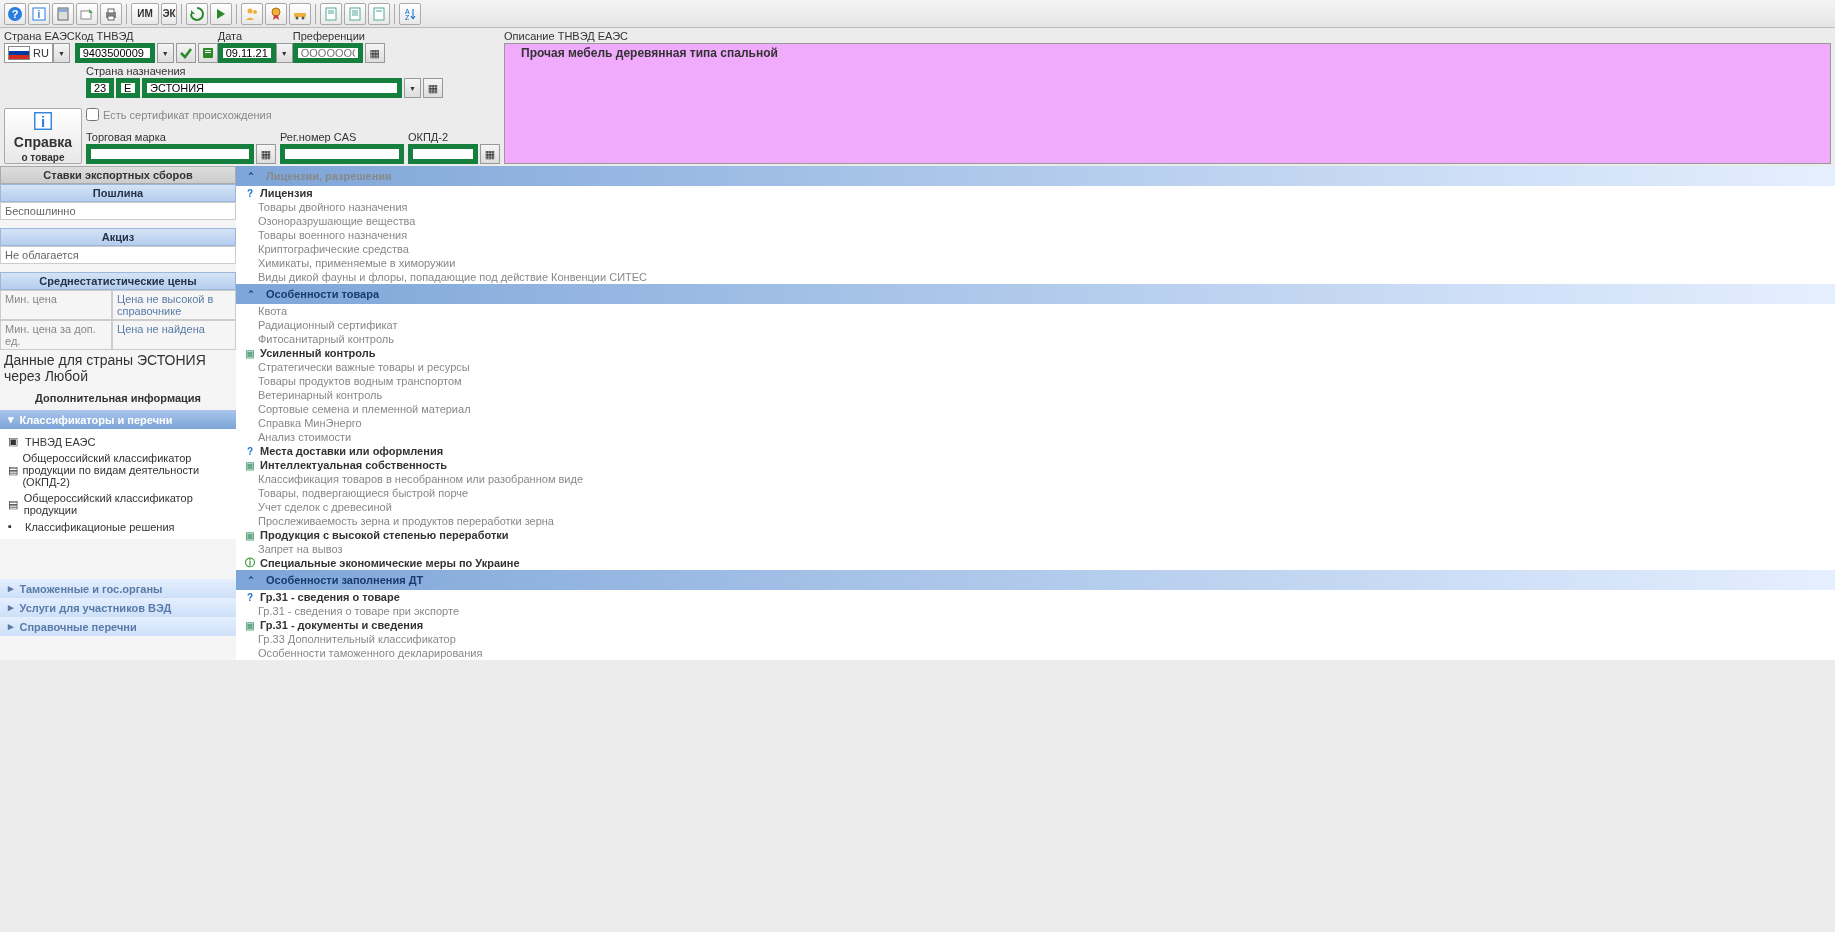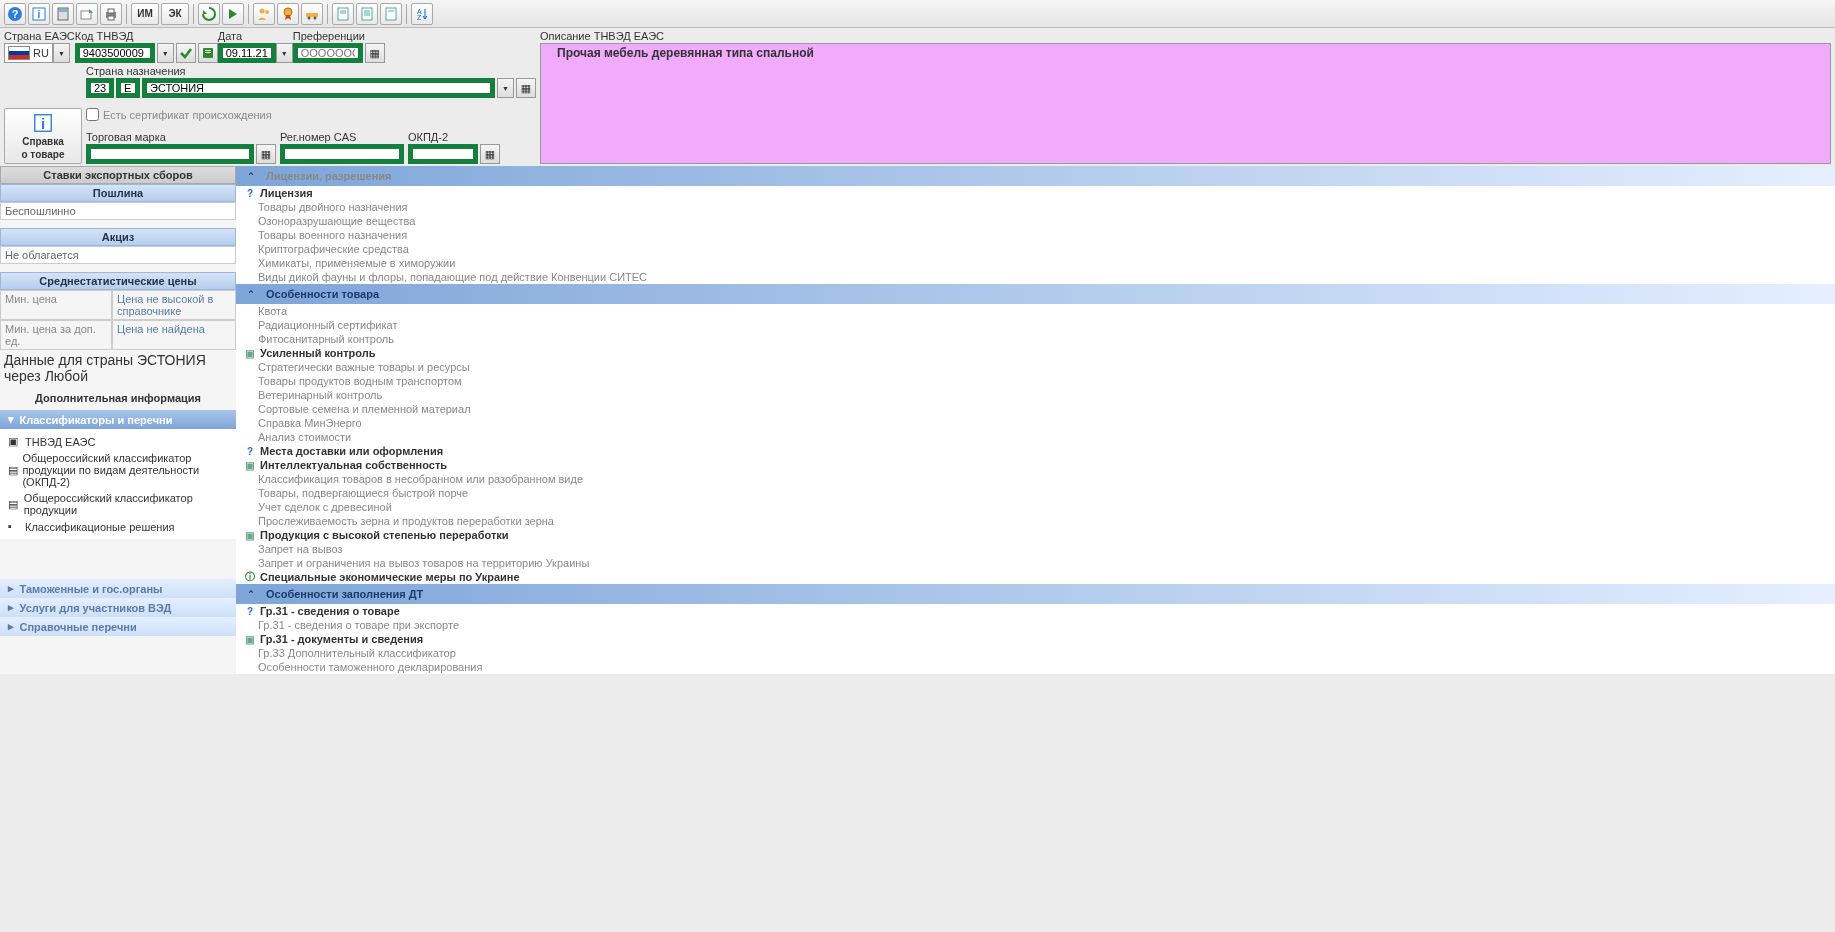--- a/index.html
+++ b/index.html
@@ -77,21 +77,21 @@
       <svg class="svg-ic" viewBox="0 0 16 16">
         <rect x="3" y="6" width="10" height="6" fill="#888"></rect>
         <rect x="5" y="3" width="6" height="4" fill="#fff" stroke="#666"></rect>
         <rect x="5" y="10" width="6" height="4" fill="#fff" stroke="#666"></rect>
       </svg>
     </div>
   <div class="tb-sep"></div>
   <div class="tb-btn" style="width:28px">
       <b style="font-size:10px;color:#333">ИМ</b>
     </div>
-  <div class="tb-btn" style="width:28px">
+  <div class="tb-btn" style="width:16px">
       <b style="font-size:10px;color:#333">ЭК</b>
     </div>
   <div class="tb-sep"></div>
   <div class="tb-btn">
       <svg class="svg-ic" viewBox="0 0 16 16">
         <path d="M8 2 A6 6 0 1 1 2 8" fill="none" stroke="#2a8a2a" stroke-width="2"></path>
         <path d="M2 4 L2 8 L6 8 Z" fill="#2a8a2a"></path>
       </svg>
     </div>
   <div class="tb-btn">
@@ -199,30 +199,30 @@
         </div>
       </div>
     </div>
 
     <div style="display:flex;gap:4px;align-items:flex-end">
       <div class="left-info-btn">
         <svg width="22" height="22" viewBox="0 0 16 16">
             <rect x="2" y="2" width="12" height="12" fill="#fff" stroke="#2a7ee0"></rect>
             <text x="8" y="12" text-anchor="middle" fill="#2a7ee0" font-size="11" font-weight="bold">i</text>
           </svg>
-        <span style="font-size:10px;font-weight:bold">Справка</span>
+        <span style="font-size:14px;font-weight:bold">Справка</span>
         <span style="font-size:10px;font-weight:bold">о товаре</span>
       </div>
       <div style="display:flex;flex-direction:column;gap:8px">
         <div class="field-col">
           <span class="field-label">Страна назначения</span>
           <div style="display:flex;gap:2px">
             <input class="inp" style="width: 28px;" value="233">
             <input class="inp" style="width: 24px;" value="EE">
-            <input class="inp" style="width: 353px;" value="ЭСТОНИЯ">
+            <input class="inp" style="width: 260px;" value="ЭСТОНИЯ">
             <span class="dd-btn"></span>
             <span class="helper-btn">▦</span>
           </div>
         </div>
         <div class="check-row">
           <input type="checkbox" style="">
           <span>Есть сертификат происхождения</span>
         </div>
         <div style="display:flex;gap:4px">
           <div class="field-col">
@@ -356,21 +356,20 @@
       </div>
       <div class="li-row muted">Классификация товаров в несобранном или разобранном виде</div>
       <div class="li-row muted">Товары, подвергающиеся быстрой порче</div>
       <div class="li-row muted">Учет сделок с древесиной</div>
       <div class="li-row muted">Прослеживаемость зерна и продуктов переработки зерна</div>
       <div class="li-hdr">
         <span class="ic ic-doc">▣</span>
         <span>Продукция с высокой степенью переработки</span>
       </div>
       <div class="li-row muted">Запрет на вывоз</div>
-      <div class="li-row muted">Запрет и ограничения на вывоз товаров на территорию Украины</div>
       <div class="li-hdr">
         <span class="ic ic-info">ⓘ</span>
         <span>Специальные экономические меры по Украине</span>
       </div>
       <div class="grp-hdr">
         <span class="grp-collapse">⌃</span>
         <span style="">Особенности заполнения ДТ</span>
       </div>
       <div class="li-hdr">
         <span class="ic ic-help">?</span>

